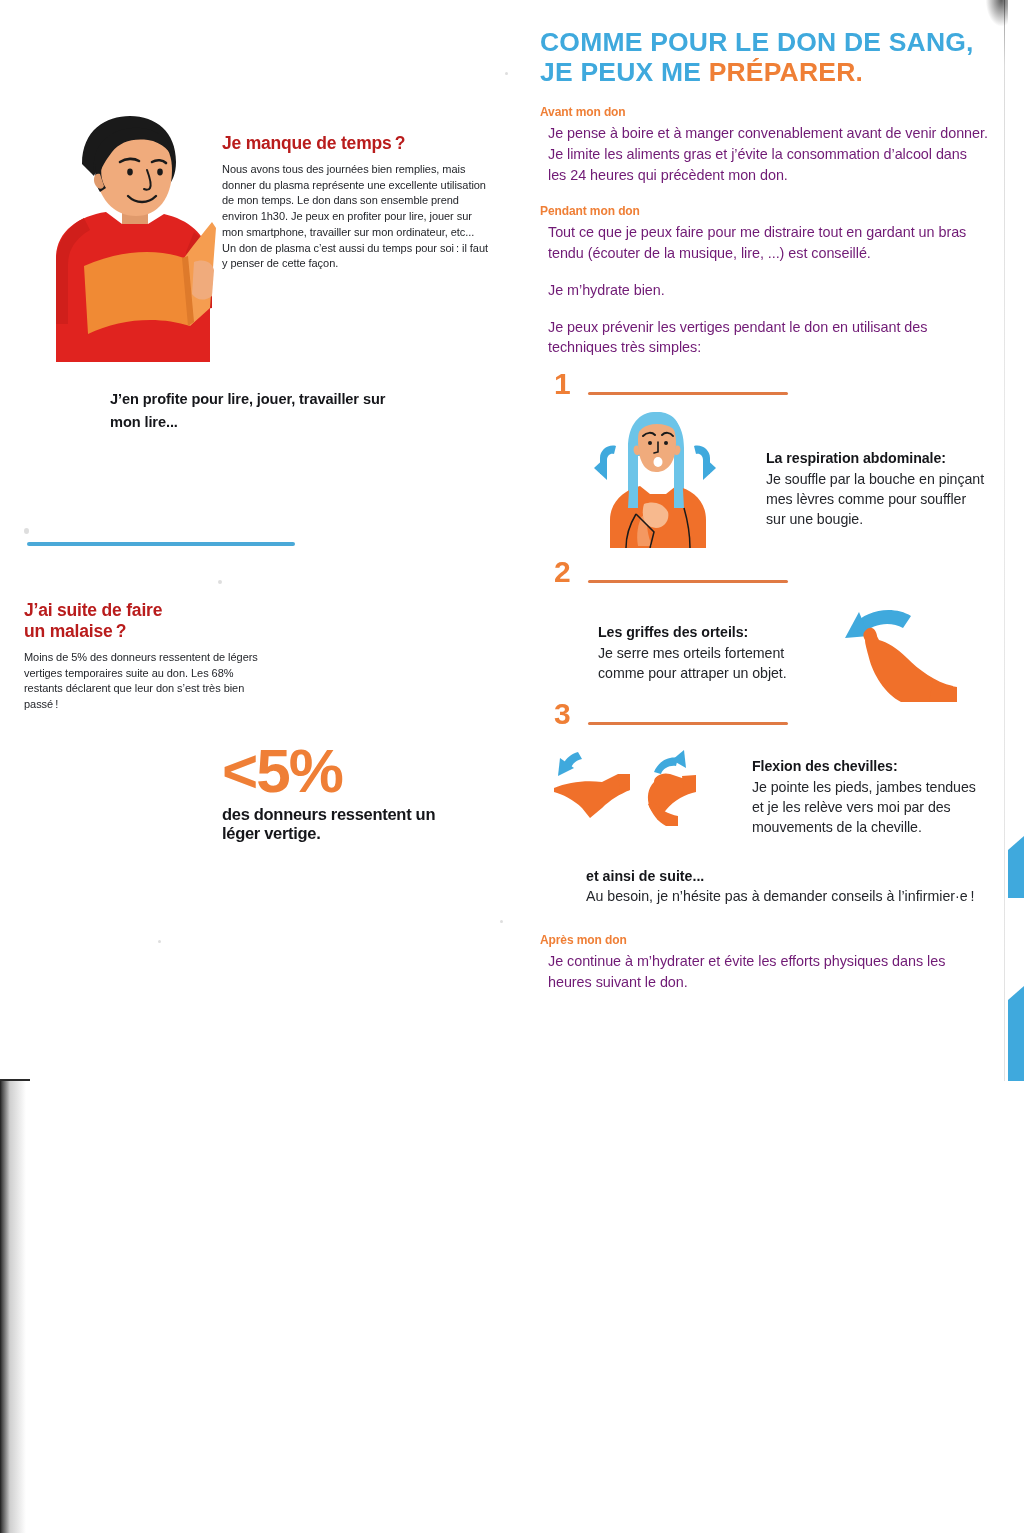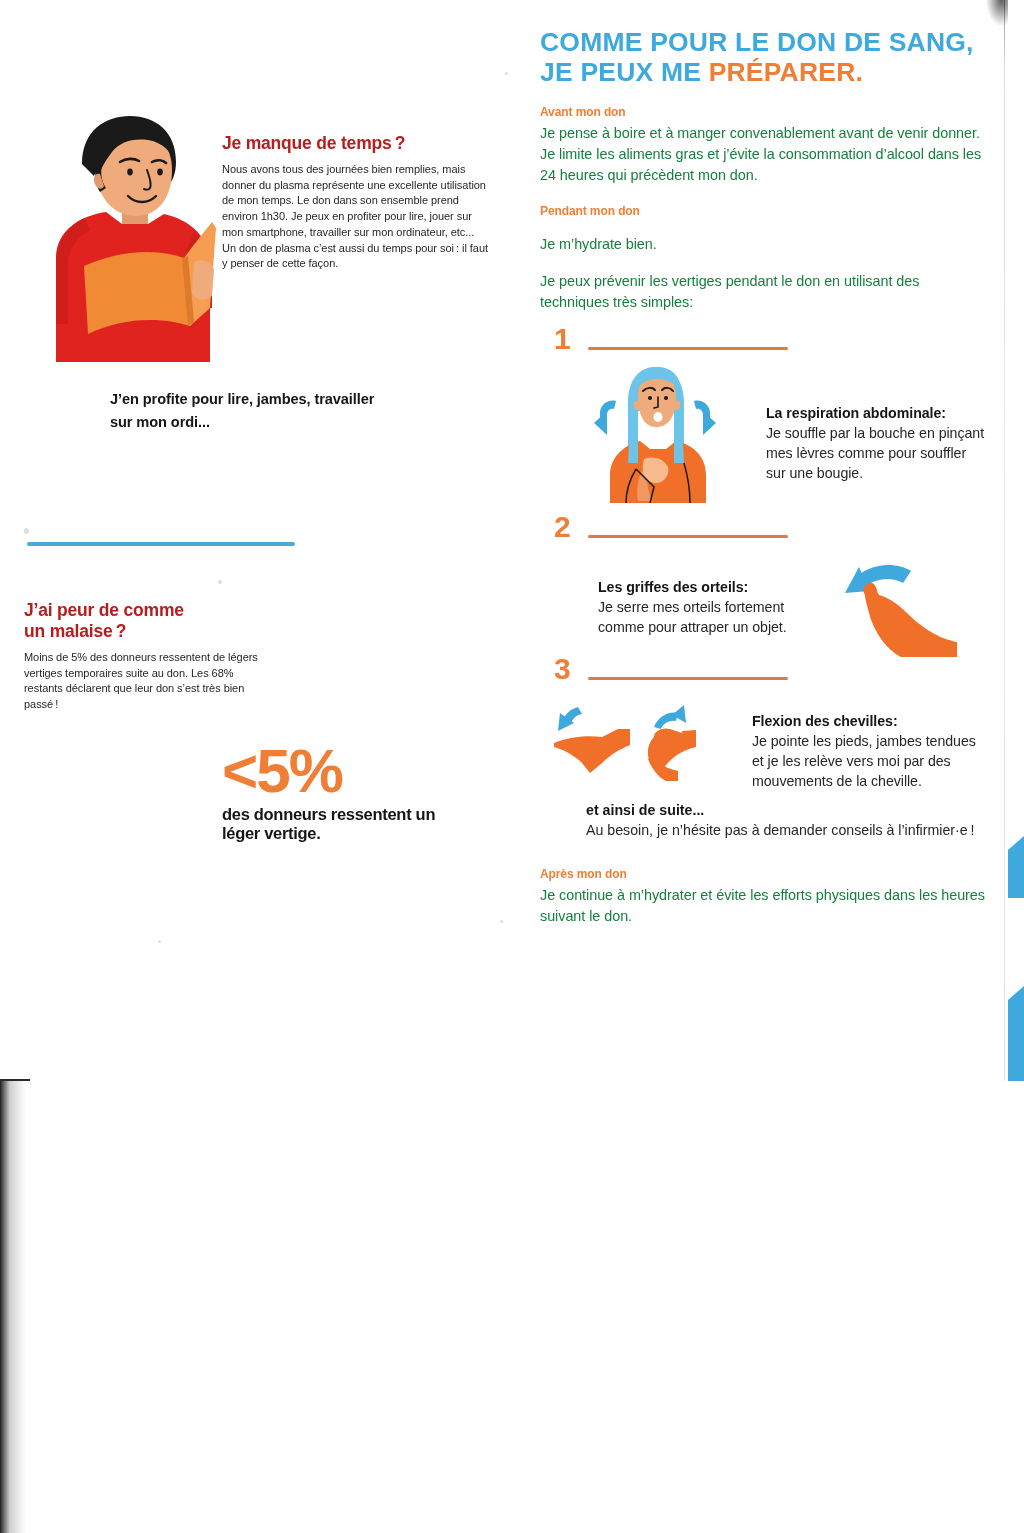--- a/index.html
+++ b/index.html
@@ -201,23 +201,24 @@
     font-weight: bold;
     color: #ef7f36;
     letter-spacing: -0.1px;
   }
 
   .spacer-18 { height: 18px; }
 
   .r-para {
     font-size: 14.4px;
     line-height: 1.45;
-    color: #15803d;
+    color: #701a75;
     letter-spacing: -0.05px;
     margin-top: 4px;
+    margin-left: 8px;
   }
 
   
   .step-head {
     position: relative;
     height: 34px;
     margin-top: 14px;
   }
   .step-num {
     position: absolute;
@@ -246,21 +247,21 @@
 
   .step-text {
     font-size: 14.2px;
     line-height: 1.43;
     color: #24262b;
     letter-spacing: -0.05px;
   }
   .step-text b { color: #15161a; font-weight: bold; }
 
   .ainsi-block {
-    margin-top: 8px;
+    margin-top: 28px;
     margin-left: 46px;
     font-size: 14.2px;
     line-height: 1.45;
     color: #24262b;
   }
   .ainsi-block b { color: #15161a; }
 
   .figure { flex: none; }
 </style>
 </head>
@@ -312,27 +313,27 @@
 
         <path d="M150 150 C160 146 168 150 170 158 L168 184 C160 190 152 188 148 182 Z" fill="#f0ab7c"></path>
       </svg>
     </div>
 
     <div class="q-block-1">
       <h2 class="q-title">Je manque de temps ?</h2>
       <p class="body-copy">Nous avons tous des journées bien remplies, mais donner du plasma représente une excellente utilisation de mon temps. Le don dans son ensemble prend environ 1h30. Je peux en profiter pour lire, jouer sur mon smartphone, travailler sur mon ordinateur, etc... Un don de plasma c’est aussi du temps pour soi : il faut y penser de cette façon.</p>
     </div>
 
-    <div class="caption-bold">J’en profite pour lire, jambes, travailler sur mon ordi...</div>
+    <div class="caption-bold">J’en profite pour lire, jouer, travailler sur mon lire...</div>
 
     <div class="divider-blue"></div>
 
     <div class="q-block-2">
       <h2 class="q-title">
-        <span>J’ai peur de comme</span><br>
+        <span>J’ai suite de faire</span><br>
         <span>un malaise ?</span>
       </h2>
       <p class="body-copy">Moins de 5% des donneurs ressentent de légers vertiges temporaires suite au don. Les 68% restants déclarent que leur don s’est très bien passé !</p>
     </div>
 
     <div class="stat-callout">
       <div class="stat-number">&lt;5%</div>
       <div class="stat-caption">des donneurs ressentent un léger vertige.</div>
     </div>
   </div>
@@ -345,20 +346,21 @@
     </h1>
 
     <div class="spacer-18"></div>
 
     <h3 class="sub-head">Avant mon don</h3>
     <p class="r-para">Je pense à boire et à manger convenablement avant de venir donner. Je limite les aliments gras et j’évite la consommation d’alcool dans les 24 heures qui précèdent mon don.</p>
 
     <div class="spacer-18"></div>
 
     <h3 class="sub-head">Pendant mon don</h3>
+    <p class="r-para">Tout ce que je peux faire pour me distraire tout en gardant un bras tendu (écouter de la musique, lire, ...) est conseillé.</p>
     <p class="r-para" style="margin-top:16px;">Je m’hydrate bien.</p>
     <p class="r-para" style="margin-top:16px;">Je peux prévenir les vertiges pendant le don en utilisant des techniques très simples:</p>
 
     <div class="step-head">
       <div class="step-num">1</div>
       <div class="step-rule"></div>
     </div>
     <div class="step-body">
       <div class="figure" style="margin-left:40px; margin-top:2px;">
         <svg viewBox="0 0 150 140" width="150" height="140" aria-hidden="true">

